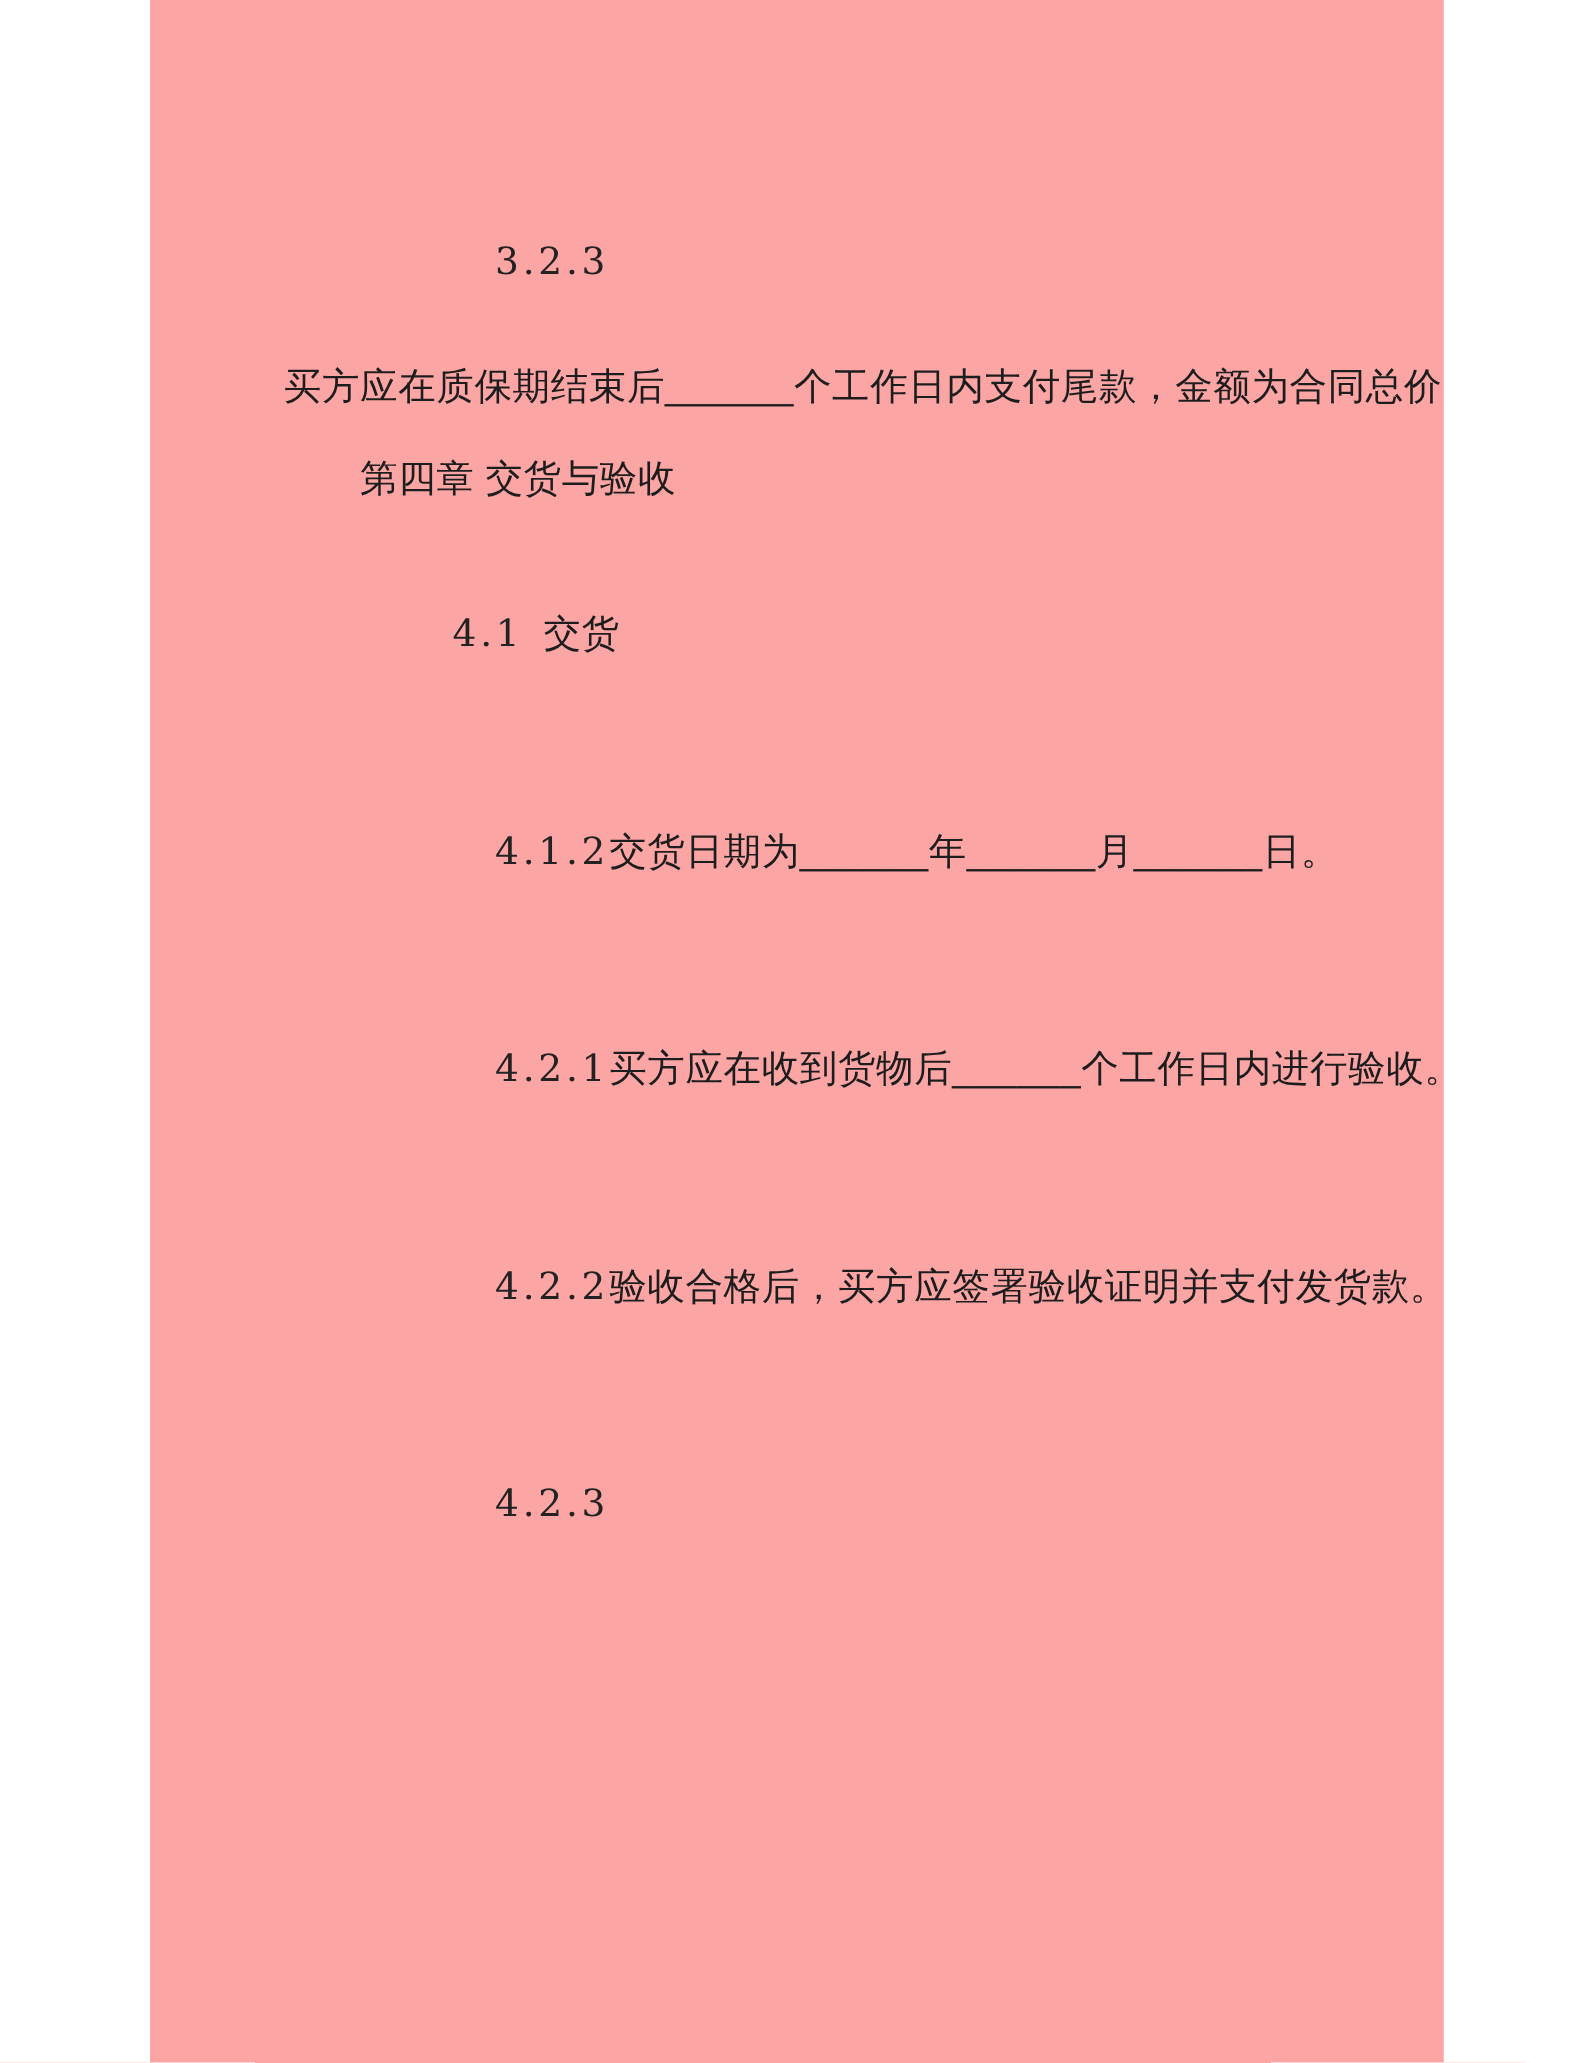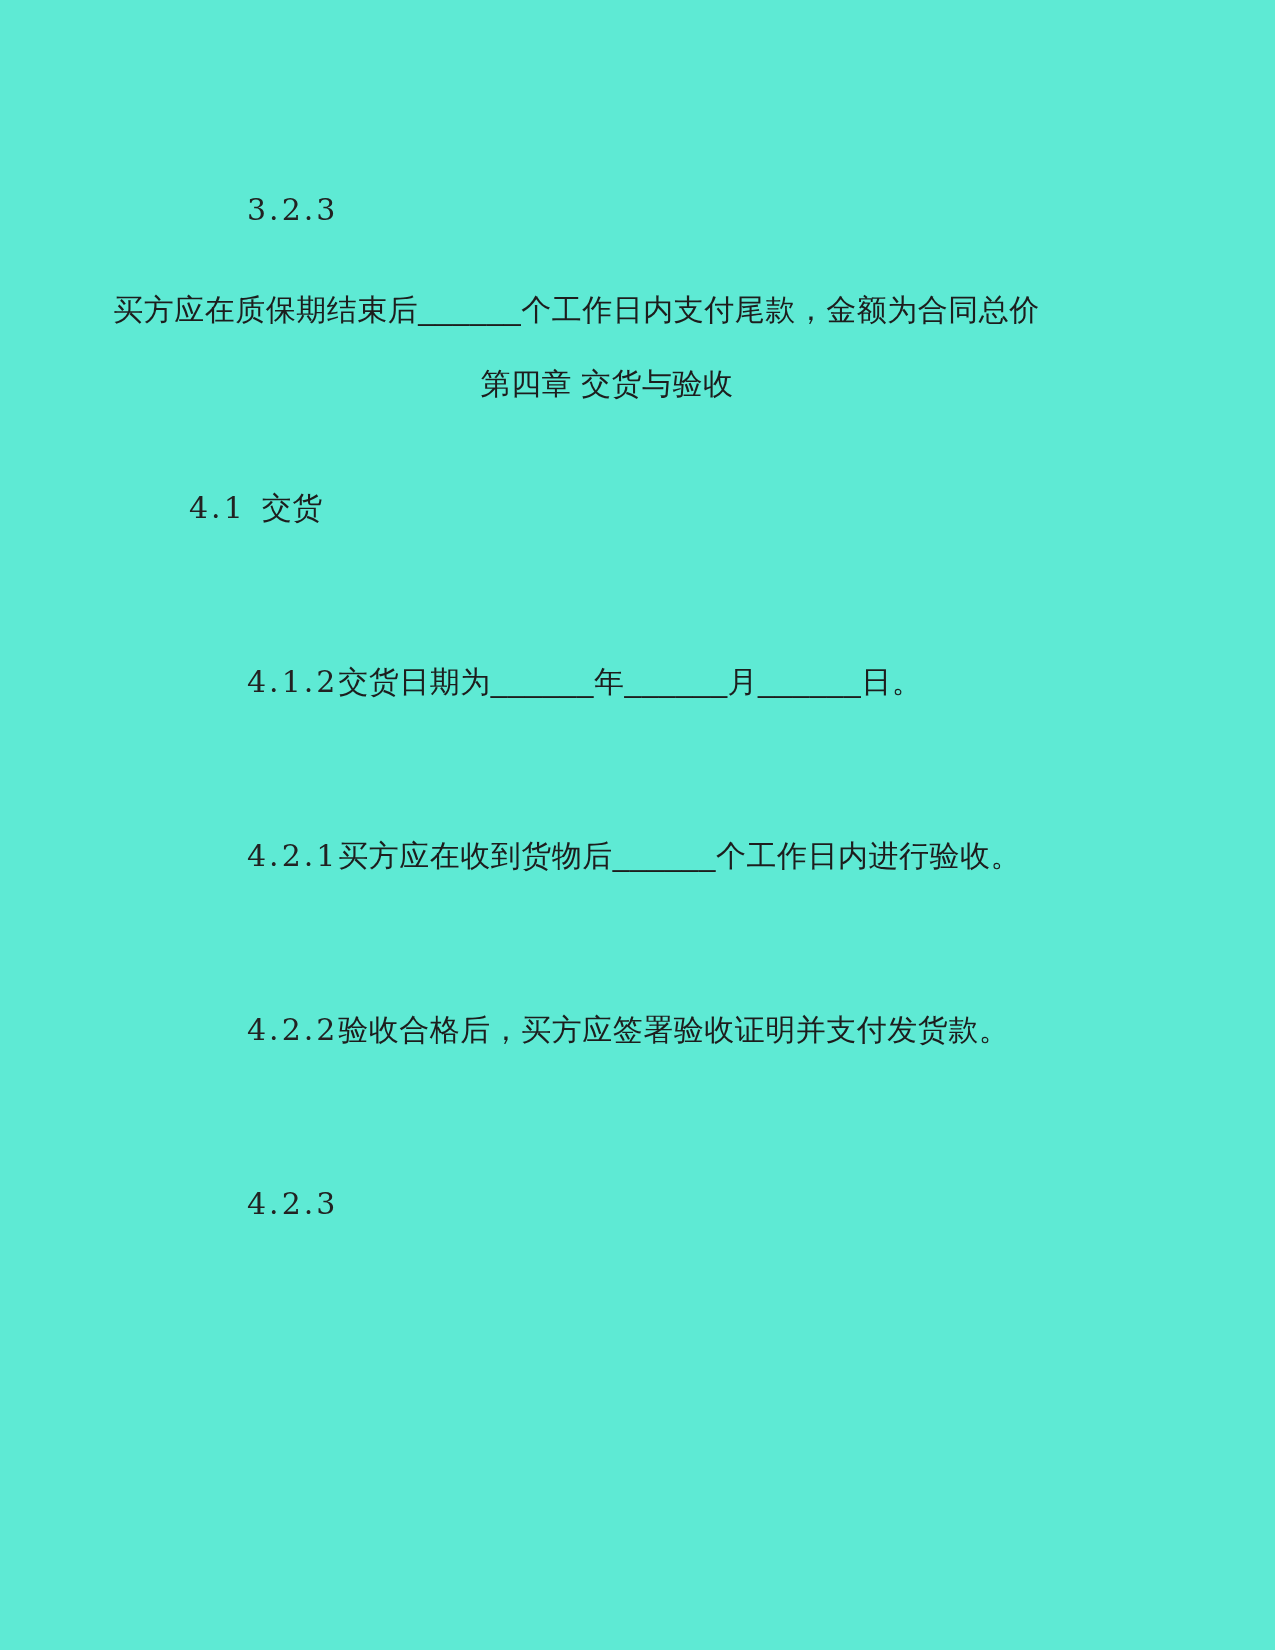--- a/index.html
+++ b/index.html
@@ -1,40 +1,40 @@
 <!DOCTYPE html>
 <html><head>
 <meta charset="utf-8">
 <style>
   html, body { margin: 0; padding: 0; background: #ffffff; }
   .page {
     position: relative;
-    width: 1275px;
+    width: 1035px;
     height: 1650px;
     margin: 0 auto;
-    background: #5eead4;
+    background: #fca5a5;
     box-sizing: border-box;
-    padding: 135px 200px 0 78px;
+    padding: 135px 200px 0 107px;
     overflow: hidden;
     color: #1d1d1d;
     font-family: "Liberation Sans", "DejaVu Sans", sans-serif;
     font-size: 30px;
   }
   .para { margin: 0 0 24px 0; }
   .line { line-height: 50px; white-space: pre; }
   .indent-num  { padding-left: 119px; }  
   .indent-head { padding-left: 61px; }   
   .num {
     font-family: "DejaVu Serif", "Liberation Serif", serif;
     letter-spacing: 3px;
     color: #222222;
   }
   .num-gap { }
-  .sec-gap { margin-right: 16px; }
-  .cjk { letter-spacing: 0.5px; text-align: center; }
+  .sec-gap { margin-right: 16px; margin-left: 24px; }
+  .cjk { letter-spacing: 0.5px; }
 </style>
 </head>
 <body>
 
 <div class="page">
 
   <div class="para">
     <div class="line indent-num">
       <span class="num">3.2.3</span>
     </div>

